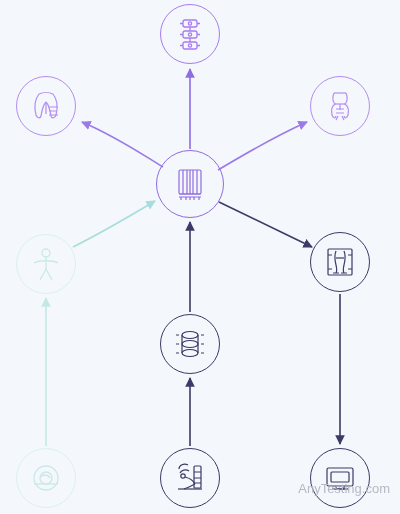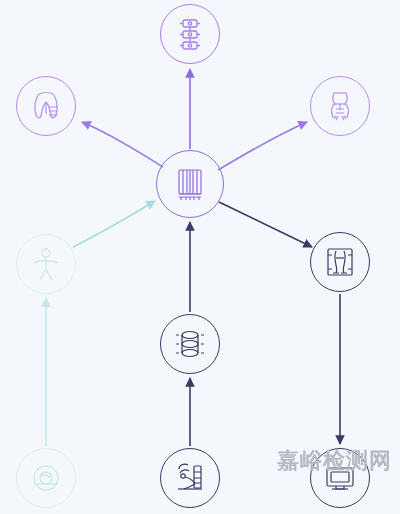--- a/index.html
+++ b/index.html
@@ -220,15 +220,15 @@
     <svg width="44" height="44" viewBox="0 0 44 44">
       <g fill="none" stroke="#3c3a66" stroke-width="1.2">
         <rect x="9" y="12" width="26" height="18" rx="1.5"></rect>
         <rect x="13" y="16" width="18" height="10" rx="1"></rect>
         <path d="M18 30 v3 h8 v-3"></path>
         <path d="M14 33 h16"></path>
       </g>
     </svg>
   </div>
 
-  <div class="watermark wm-main">嘉峪检测网</div>
+  <div class="watermark wm-sub">AnyTesting.com</div>
 
 </div>
 
 </body></html>

